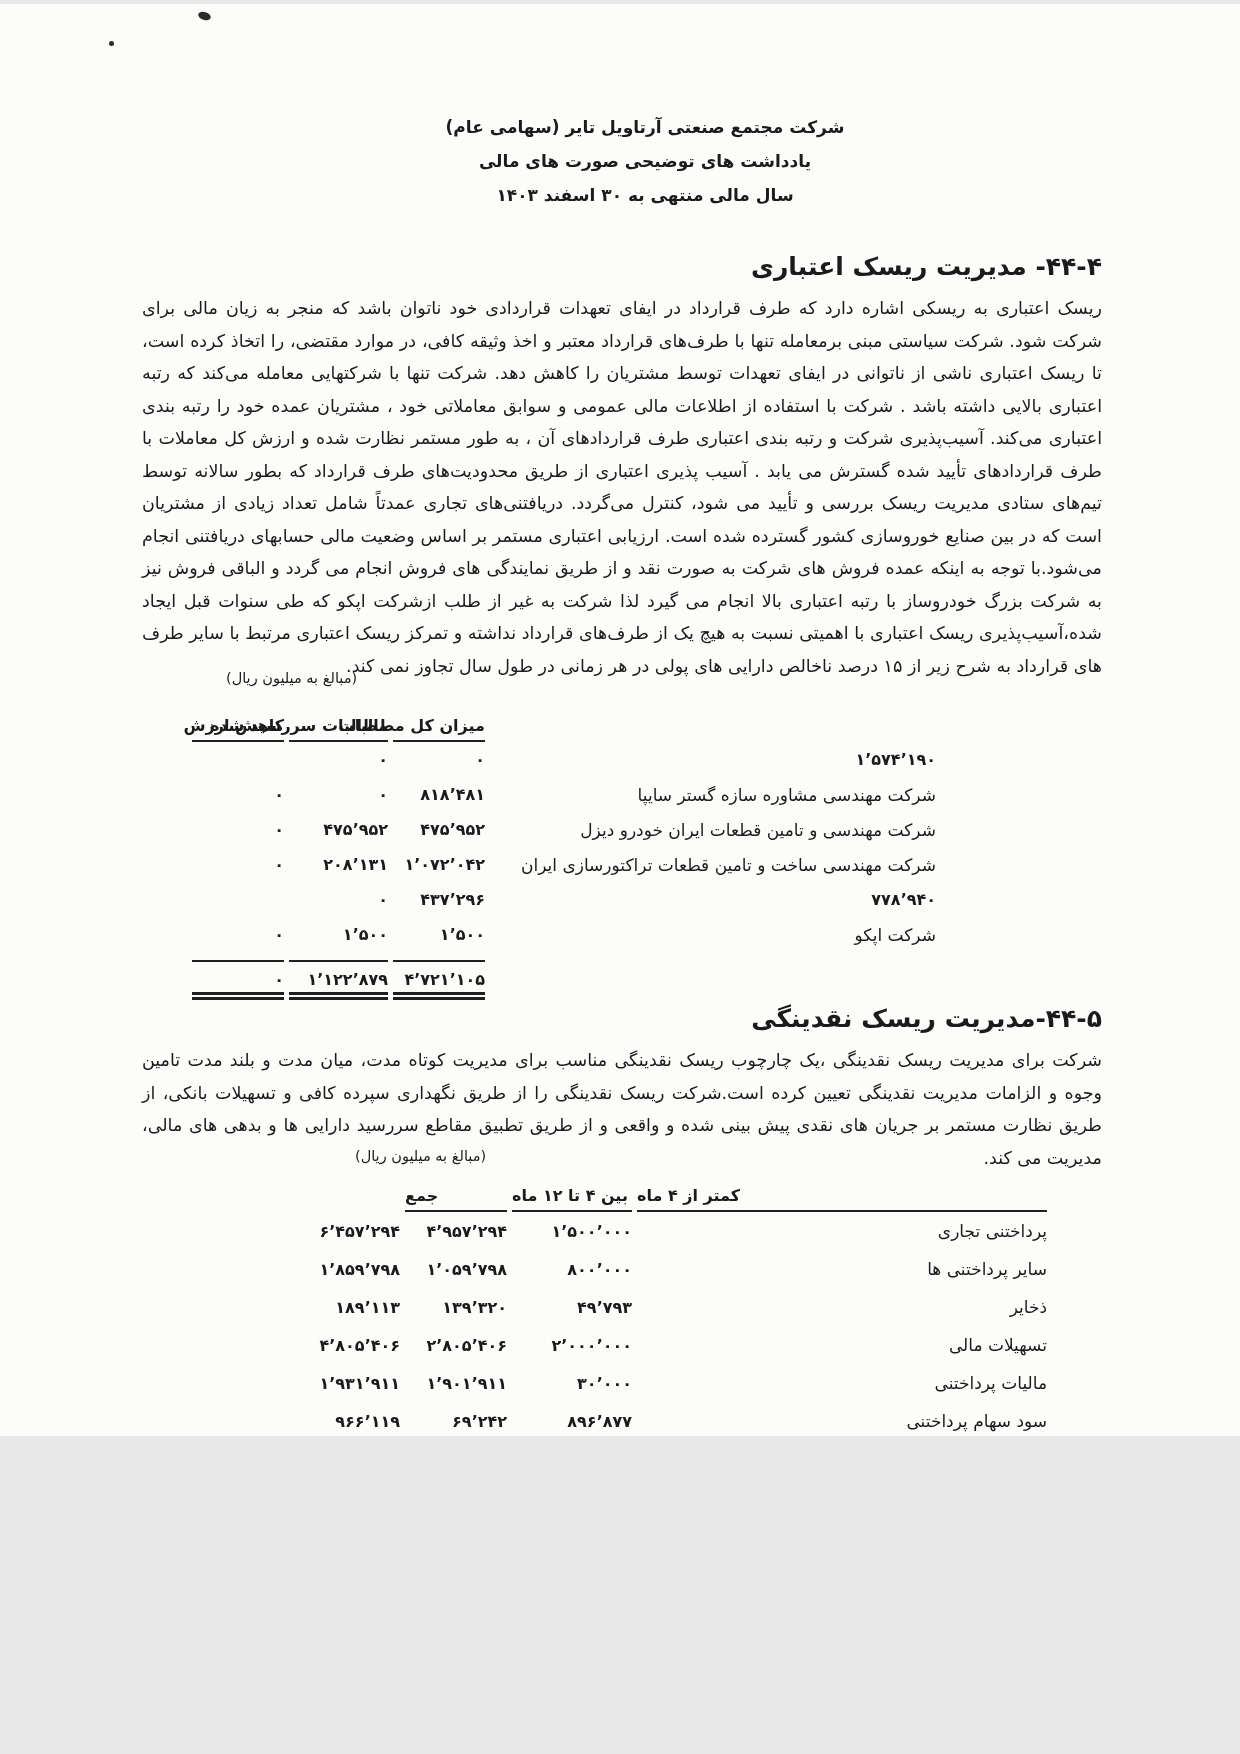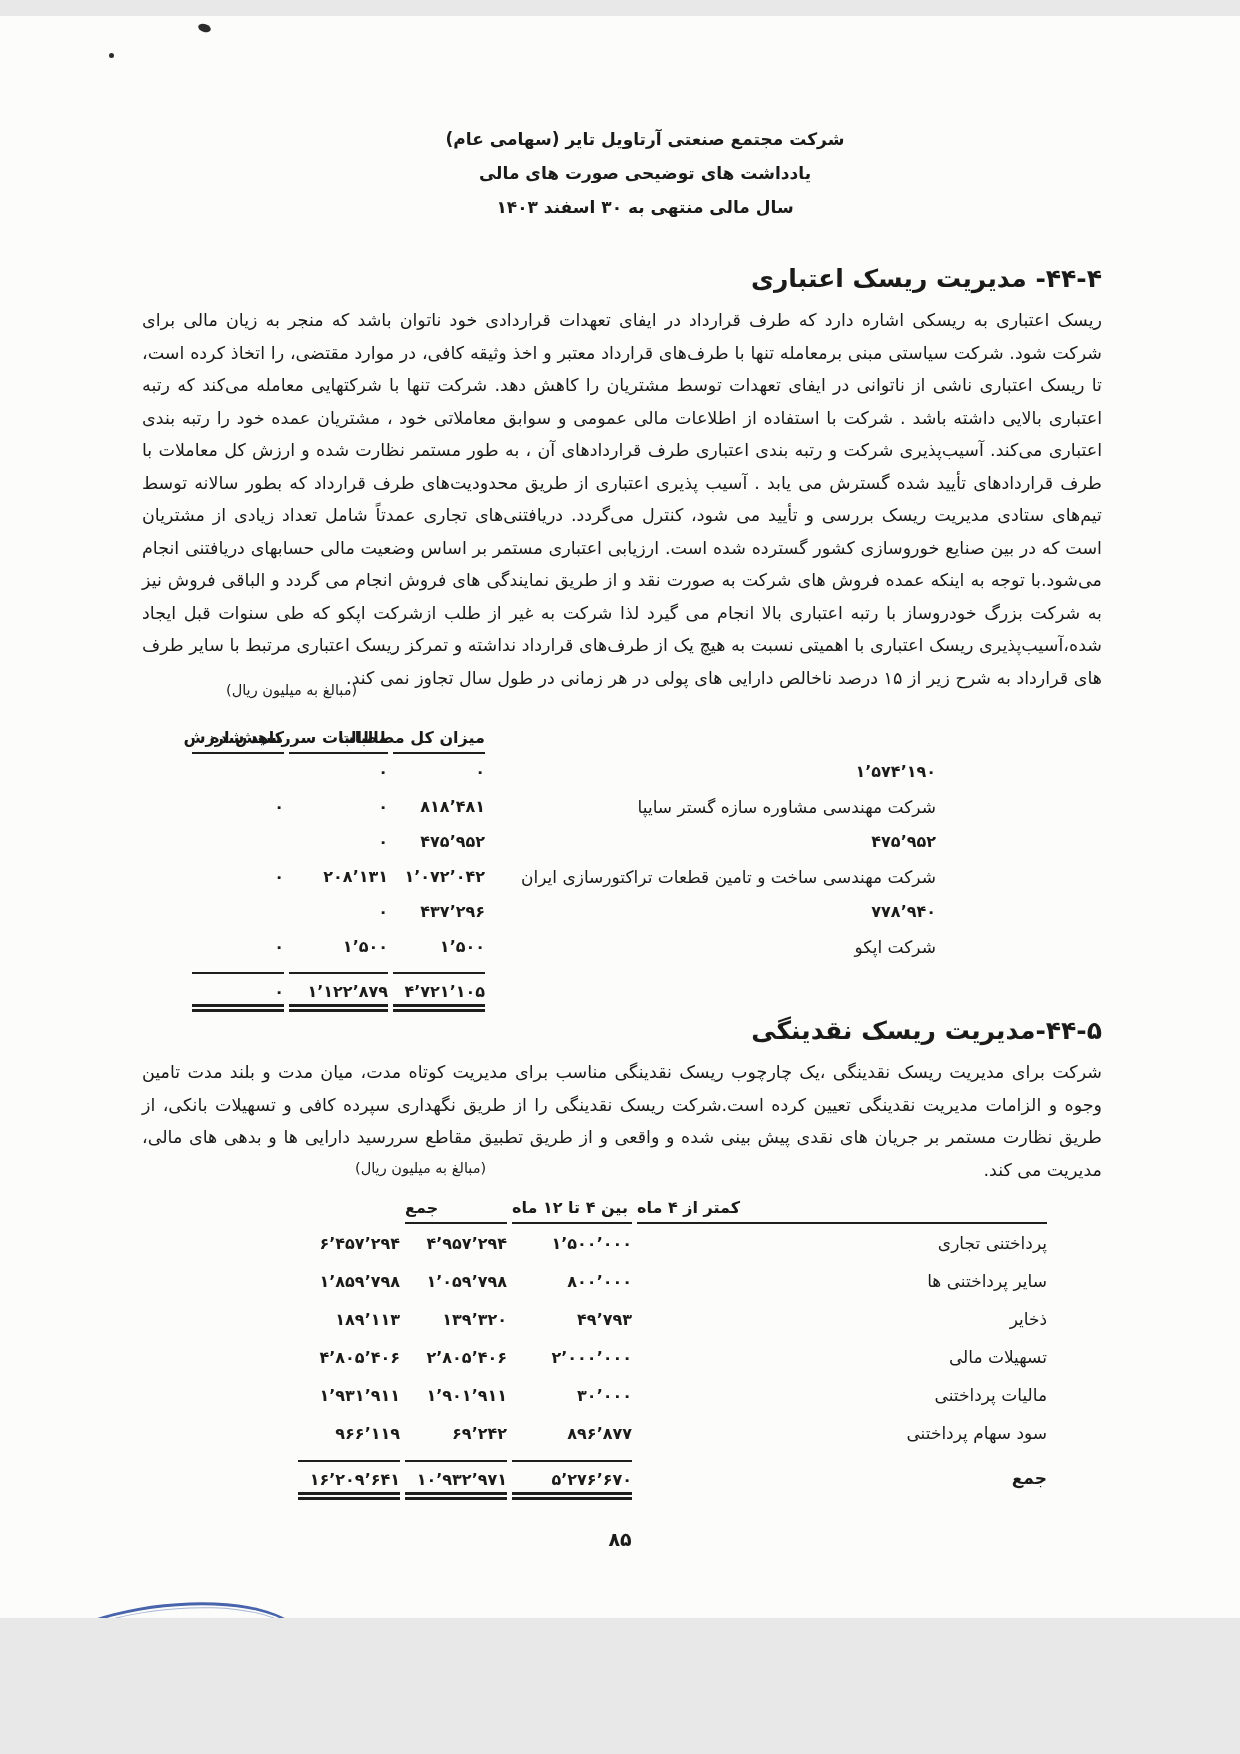--- a/index.html
+++ b/index.html
@@ -1,17 +1,17 @@
 <!DOCTYPE html>
 <html dir="rtl" lang="fa"><head>
 <meta charset="utf-8">
 <style>
   html,body{margin:0;padding:0;background:#e8e8e8;}
   .page{
-    position:relative;width:1240px;height:1602px;margin:16px auto;
+    position:relative;width:1240px;height:1432px;margin:4px auto;
     background:#fcfcfa;overflow:hidden;direction:rtl;
     font-family:"DejaVu Sans",sans-serif;color:#1b1b1b;
   }
   
   .doc-header{
     position:absolute;top:106px;right:0;left:0;text-align:center;
     font-size:17px;font-weight:bold;line-height:34px;transform:translateX(25px);
   }
   
   .sec-heading{position:absolute;right:138px;margin:0;font-size:25px;font-weight:bold;}
@@ -98,20 +98,21 @@
       <div class="cell num">۰</div>
       <div class="cell num">۰</div>
     </div>
     <div class="trow">
       <div class="cell lbl">شرکت مهندسی مشاوره سازه گستر سایپا</div>
       <div class="cell num">۸۱۸٬۴۸۱</div>
       <div class="cell num">۰</div>
       <div class="cell num">۰</div>
     </div>
     <div class="trow">
+      <div class="cell lbl">شرکت مهندسی و تامین قطعات ایران خودرو دیزل</div>
       <div class="cell num">۴۷۵٬۹۵۲</div>
       <div class="cell num">۴۷۵٬۹۵۲</div>
       <div class="cell num">۰</div>
     </div>
     <div class="trow">
       <div class="cell lbl">شرکت مهندسی ساخت و تامین قطعات تراکتورسازی ایران</div>
       <div class="cell num">۱٬۰۷۲٬۰۴۲</div>
       <div class="cell num">۲۰۸٬۱۳۱</div>
       <div class="cell num">۰</div>
     </div>

